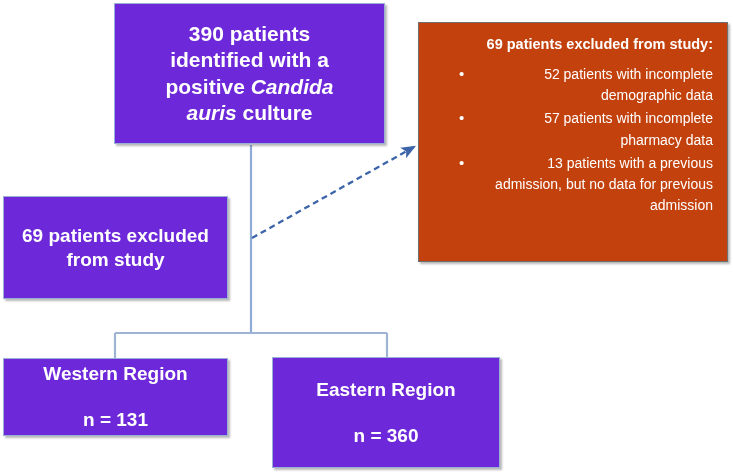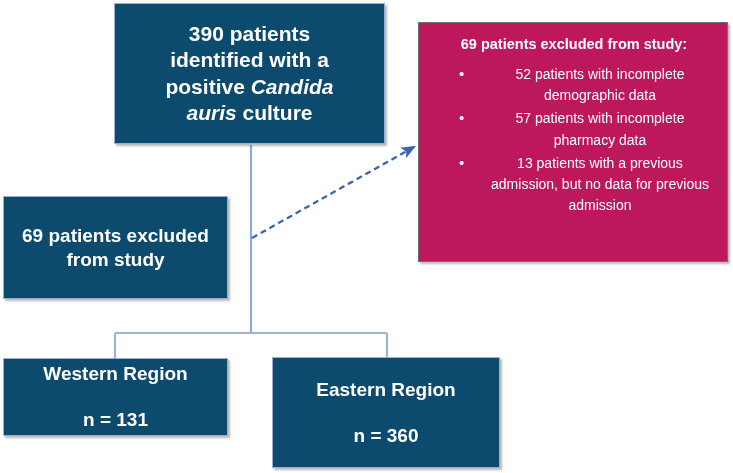--- a/index.html
+++ b/index.html
@@ -34,28 +34,28 @@
     flex-direction: column;
     align-items: center;
     justify-content: center;
     text-align: center;
     color: #ffffff;
     font-weight: bold;
     line-height: 1.26;
     box-shadow: 2px 2px 2px rgba(0,0,0,0.28);
   }
   .node.blue {
-    background: #0c4a6e;
+    background: #6d28d9;
     border: 1px solid #9aafd4;
   }
   .node.red {
-    background: #be185d;
+    background: #c2410c;
     border: 1px solid #6f6f6f;
     display: block;
-    text-align: center;
+    text-align: right;
   }
 
   
   #node-source {
     left: 114px;
     top: 3px;
     width: 271px;
     height: 141px;
     font-size: 21px;
     padding: 0 14px;

